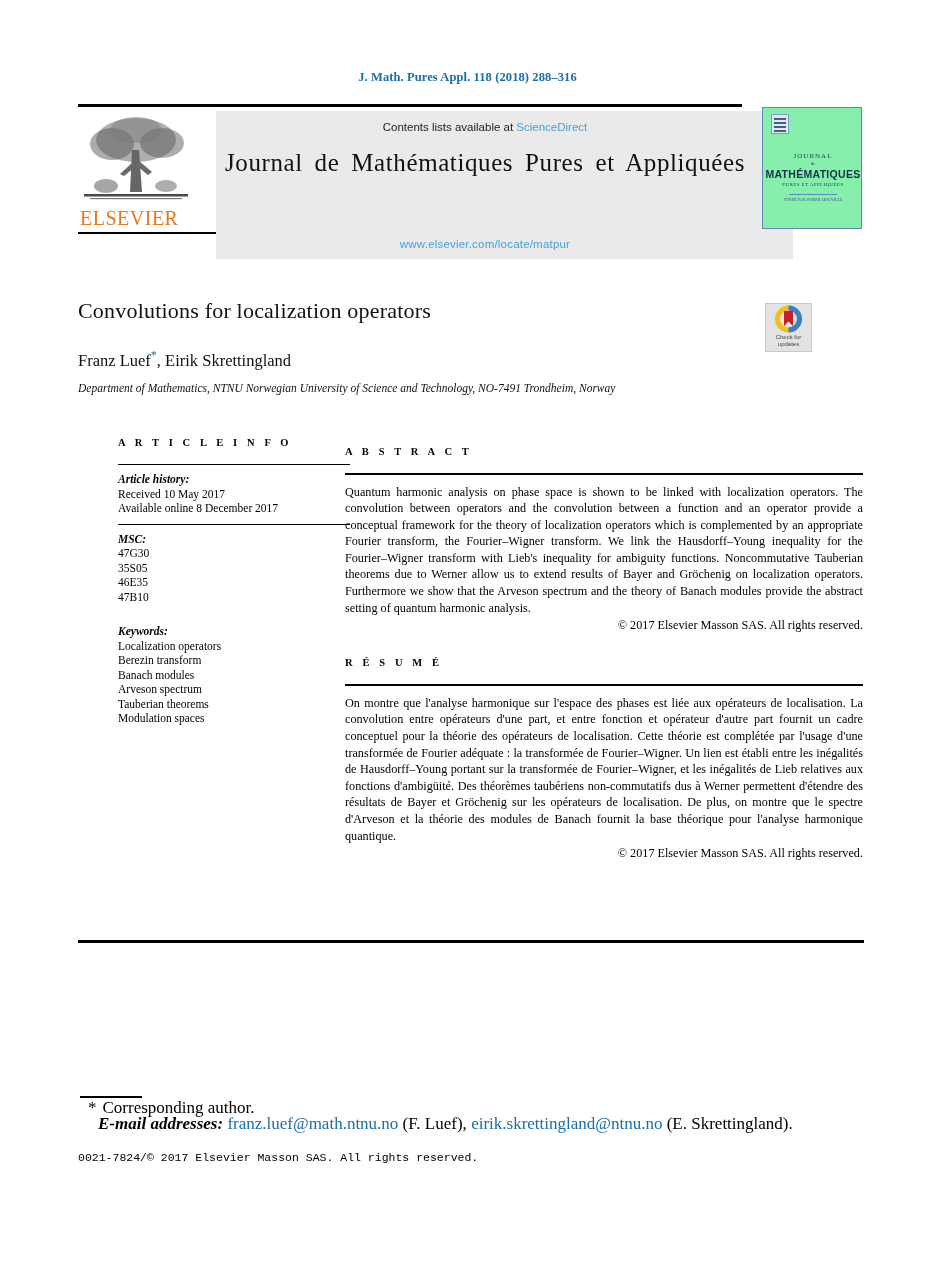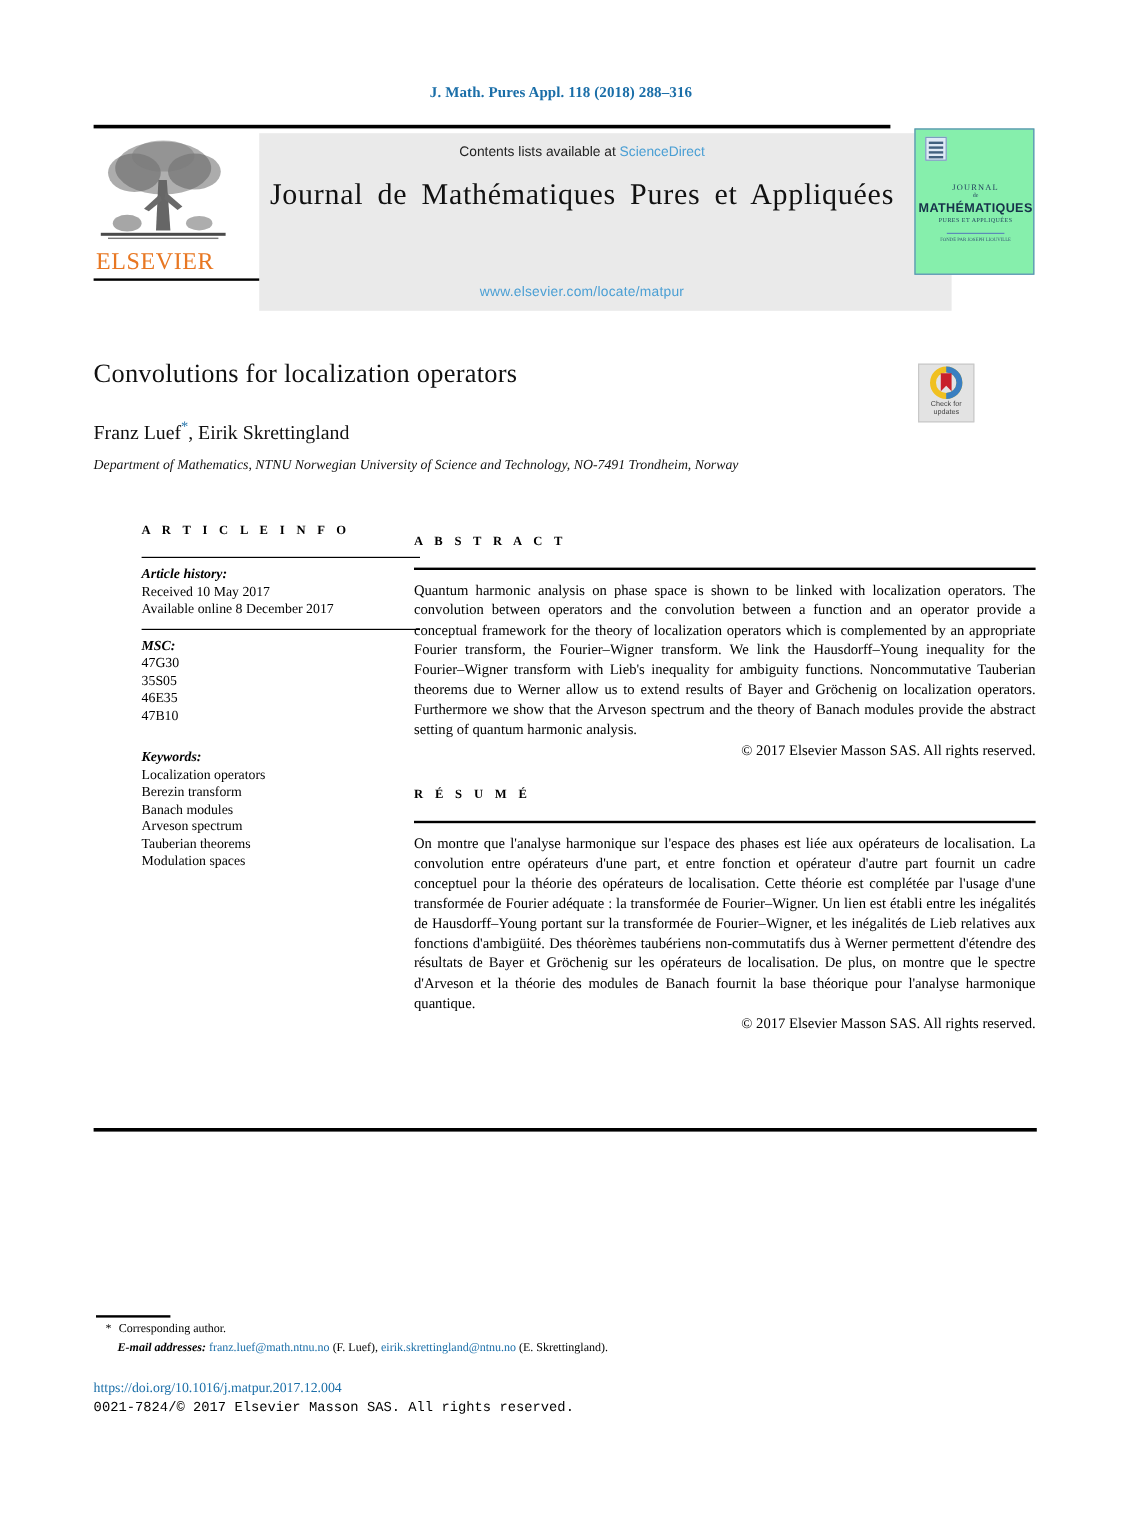--- a/index.html
+++ b/index.html
@@ -350,21 +350,21 @@
     width: 62px;
     height: 1.5px;
     background: #000;
   }
   .footnotes {
     position: absolute;
     left: 80px;
     top: 1100px;
     width: 780px;
     font-family: "Liberation Serif", serif;
-    font-size: 10px;
+    font-size: 17px;
     line-height: 16px;
     color: #000;
   }
   .fn-corr { padding-left: 8px; }
   .fn-corr .star { margin-right: 6px; }
   .fn-email { padding-left: 18px; }
   .fn-email .lbl { font-style: italic; font-weight: bold; }
   .mail-link { color: #1a6ea8; }
 
   .bottom-meta {
@@ -501,17 +501,16 @@
     <div class="fn-corr">
       <span class="star">*</span><span>Corresponding author.</span>
     </div>
     <div class="fn-email">
       <span class="lbl">E-mail addresses:</span>
       <span class="mail-link">franz.luef@math.ntnu.no</span><span> (F. Luef), </span><span class="mail-link">eirik.skrettingland@ntnu.no</span><span> (E. Skrettingland).</span>
     </div>
   </div>
 
   <div class="bottom-meta">
-    <span class="doi-link">https://doi.org/10.1016/j.matpur.2017.12.004</span>
     <span class="issn-line">0021-7824/© 2017 Elsevier Masson SAS. All rights reserved.</span>
   </div>
 
 </div>
 
 </body></html>

